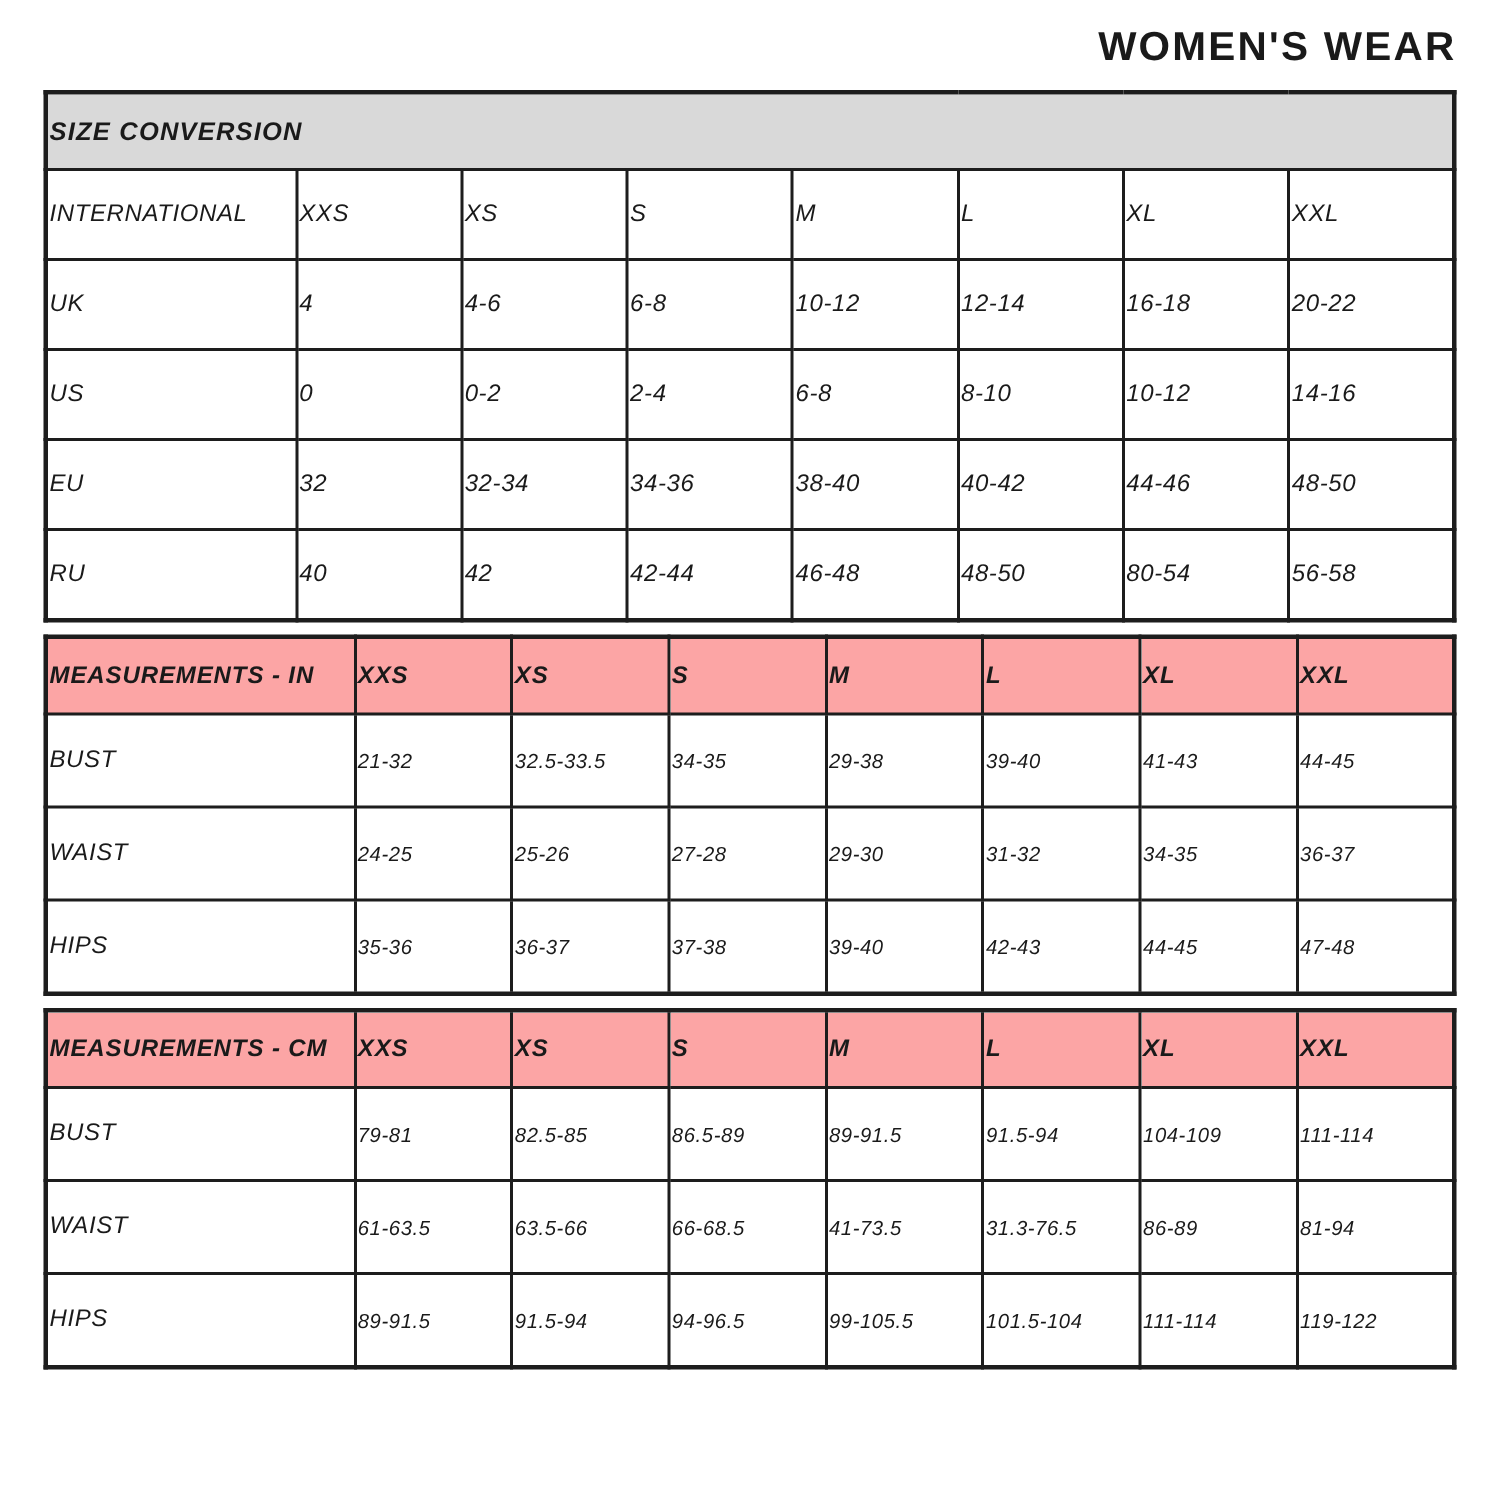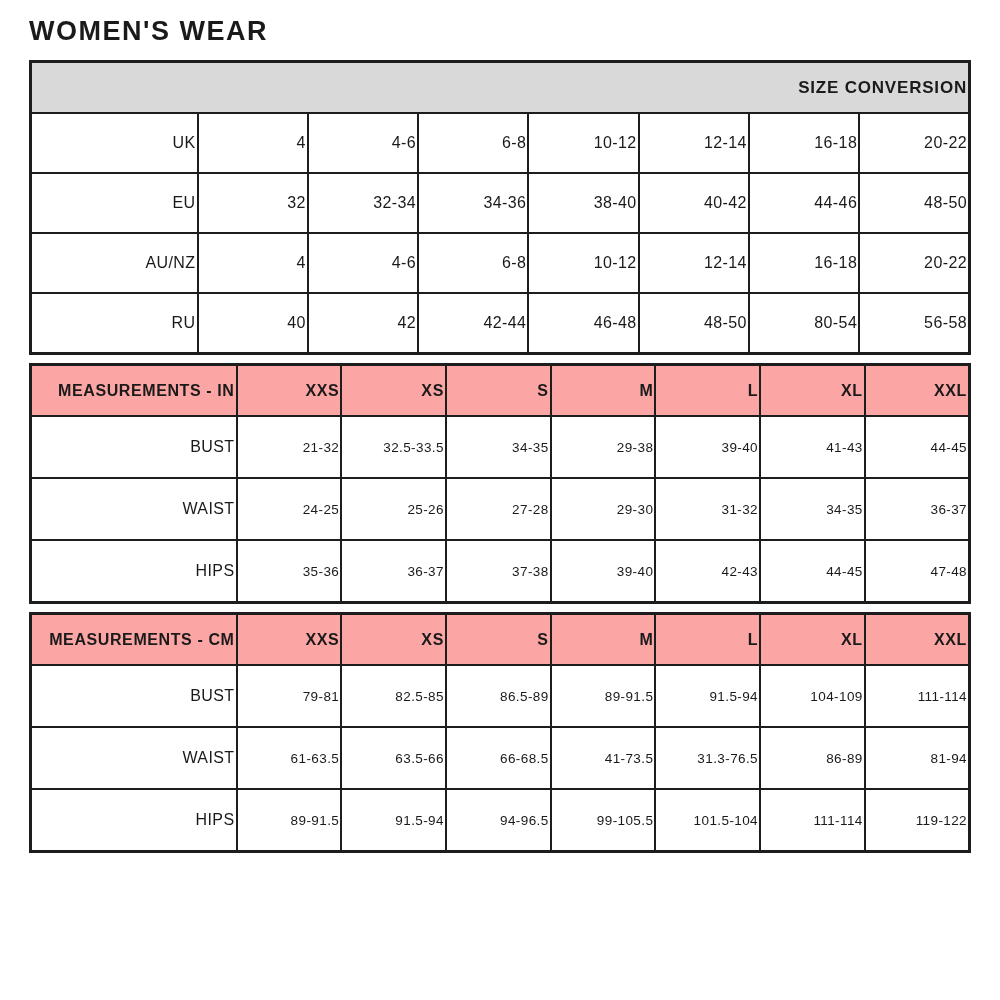--- a/index.html
+++ b/index.html
@@ -8,32 +8,33 @@
     font-family: "Liberation Sans", sans-serif;
     color: #1a1a1a;
     -webkit-font-smoothing: antialiased;
   }
   .page {
     box-sizing: border-box;
     width: 1000px; height: 1000px;
     padding: 12px 29px 0 29px;
   }
   .title {
-    text-align: left;
+    text-align: right;
     font-size: 27px;
     font-weight: 700;
     letter-spacing: 1.5px;
     margin: 4px 0 13px 0;
   }
   table.tbl {
     width: 100%;
     border-collapse: collapse;
     table-layout: fixed;
-    text-align: right;
+    text-align: left;
     border: 3px solid #1d1d1d;
+    font-style: italic;
   }
   table.tbl td {
     border: 2px solid #1d1d1d;
     letter-spacing: 0.4px;
     overflow: hidden;
     white-space: nowrap;
   }
   
   .conv td { height: 56px; font-size: 16px; }
   .conv td.band {
@@ -73,48 +74,58 @@
         <col>
         <col>
         <col>
         <col>
     </colgroup>
     <tbody>
         <tr>
       <td class="band" colspan="8">SIZE CONVERSION</td>
     </tr>
     <tr>
+      <td class="lab">INTERNATIONAL</td>
+      <td>XXS</td>
+      <td>XS</td>
+      <td>S</td>
+      <td>M</td>
+      <td>L</td>
+      <td>XL</td>
+      <td>XXL</td>
+    </tr>
+    <tr>
       <td class="lab">UK</td>
       <td>4</td>
       <td>4-6</td>
       <td>6-8</td>
       <td>10-12</td>
       <td>12-14</td>
       <td>16-18</td>
       <td>20-22</td>
     </tr>
     <tr>
+      <td class="lab">US</td>
+      <td>0</td>
+      <td>0-2</td>
+      <td>2-4</td>
+      <td>6-8</td>
+      <td>8-10</td>
+      <td>10-12</td>
+      <td>14-16</td>
+    </tr>
+    <tr>
       <td class="lab">EU</td>
       <td>32</td>
       <td>32-34</td>
       <td>34-36</td>
       <td>38-40</td>
       <td>40-42</td>
       <td>44-46</td>
       <td>48-50</td>
-    </tr>
-    <tr>
-      <td class="lab">AU/NZ</td>
-      <td>4</td>
-      <td>4-6</td>
-      <td>6-8</td>
-      <td>10-12</td>
-      <td>12-14</td>
-      <td>16-18</td>
-      <td>20-22</td>
     </tr>
     <tr>
       <td class="lab">RU</td>
       <td>40</td>
       <td>42</td>
       <td>42-44</td>
       <td>46-48</td>
       <td>48-50</td>
       <td>80-54</td>
       <td>56-58</td>

